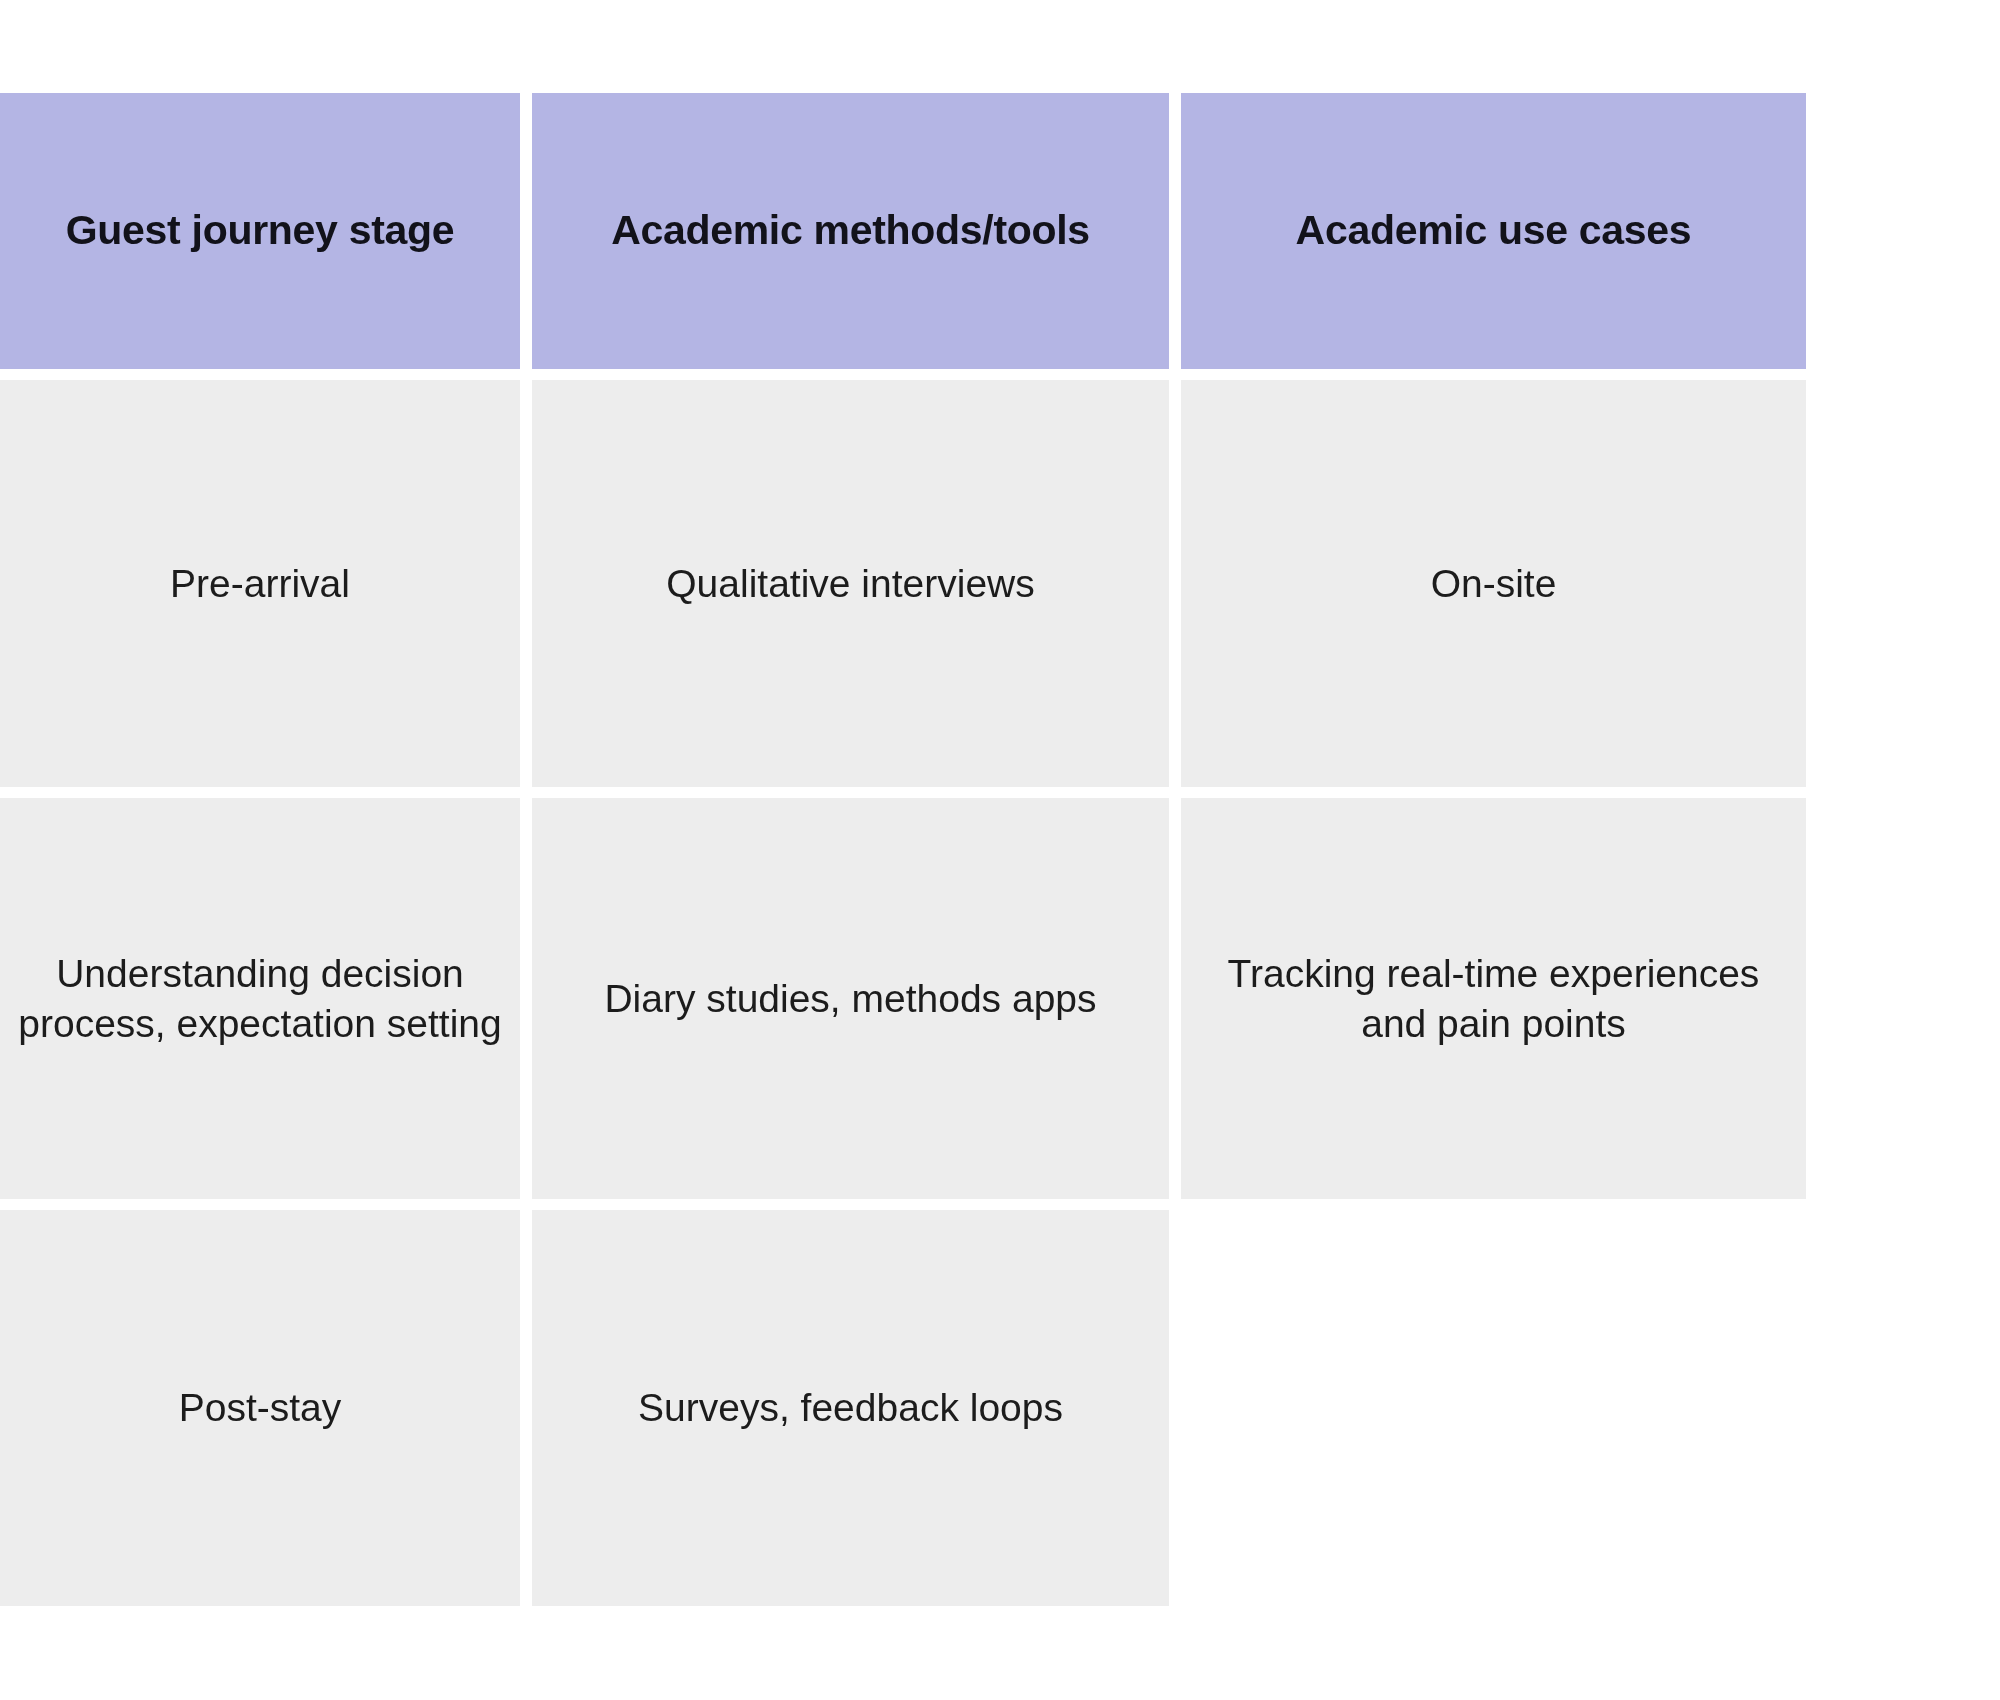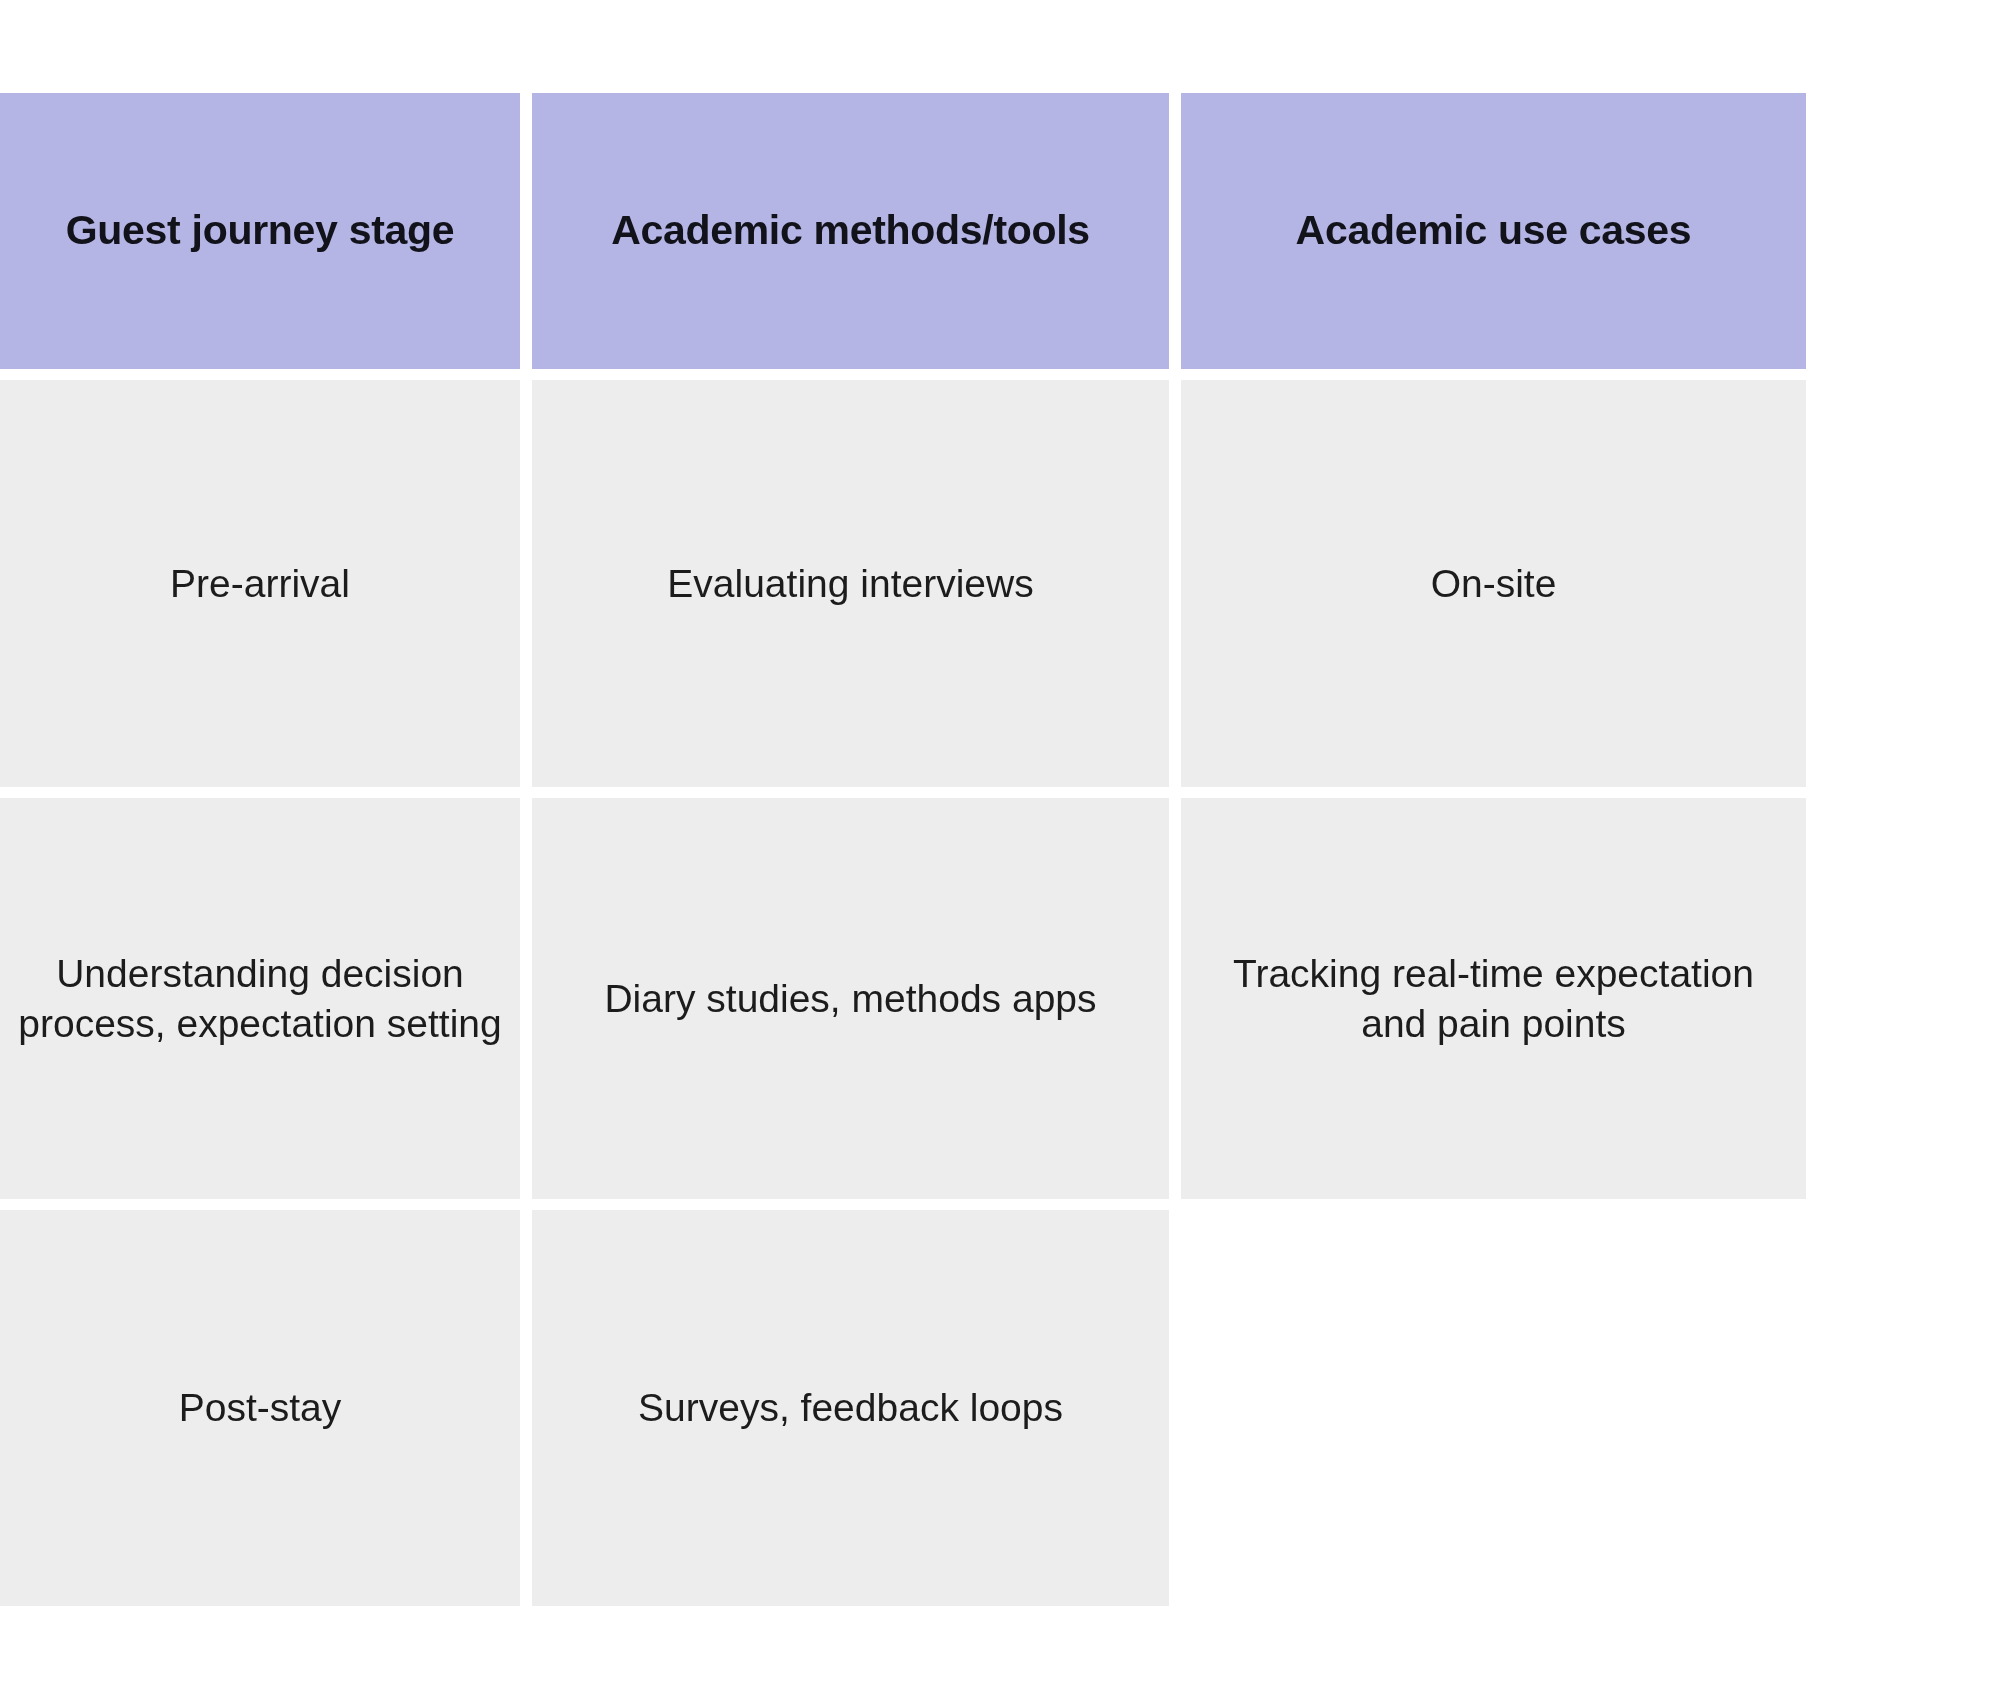--- a/index.html
+++ b/index.html
@@ -80,34 +80,34 @@
       <span class="cell-text">Academic methods/tools</span>
     </div>
     <div class="cell header-cell">
       <span class="cell-text">Academic use cases</span>
     </div>
 
     <div class="cell body-cell">
       <span class="cell-text">Pre-arrival</span>
     </div>
     <div class="cell body-cell">
-      <span class="cell-text">Evaluating interviews</span>
+      <span class="cell-text">Qualitative interviews</span>
     </div>
     <div class="cell body-cell">
       <span class="cell-text">On-site</span>
     </div>
 
     <div class="cell body-cell">
       <span class="cell-text">Understanding decision process, expectation setting</span>
     </div>
     <div class="cell body-cell">
       <span class="cell-text">Diary studies, methods apps</span>
     </div>
     <div class="cell body-cell">
-      <span class="cell-text">Tracking real-time expectation and pain points</span>
+      <span class="cell-text">Tracking real-time experiences and pain points</span>
     </div>
 
     <div class="cell body-cell">
       <span class="cell-text">Post-stay</span>
     </div>
     <div class="cell body-cell">
       <span class="cell-text">Surveys, feedback loops</span>
     </div>
 
   </div>

